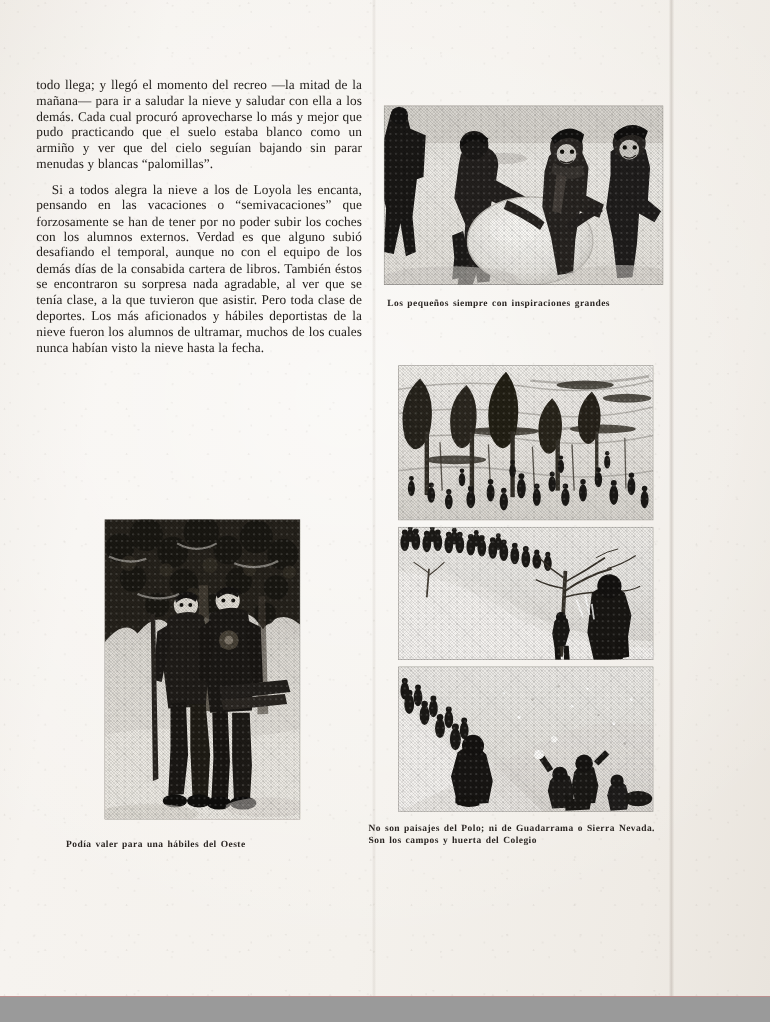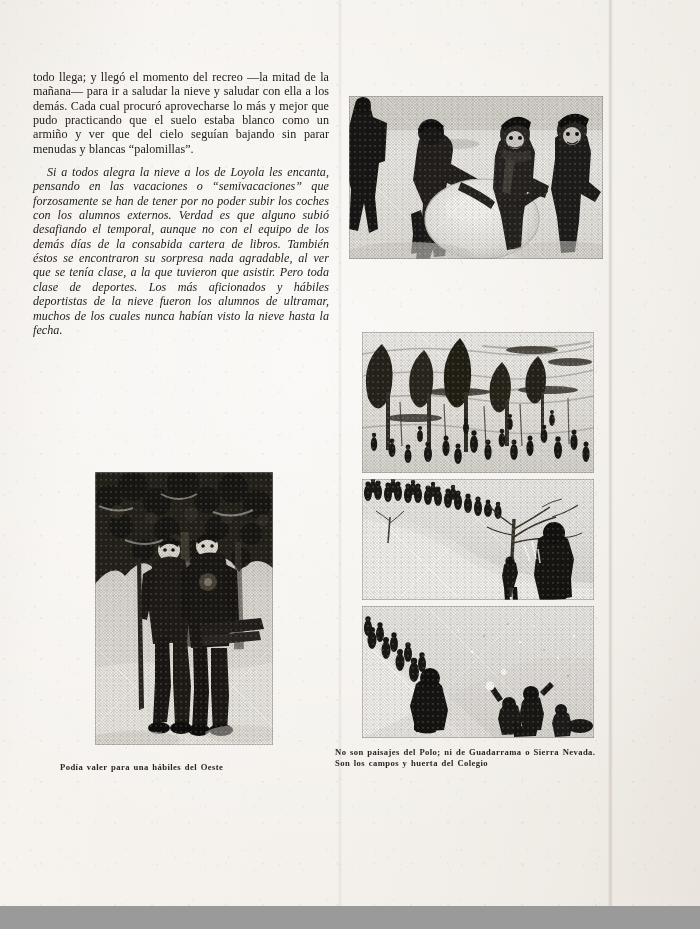--- a/index.html
+++ b/index.html
@@ -67,21 +67,21 @@
     margin: 0 0 9px 0;
     font-size: 12.1px;
     line-height: 14.35px;
     text-align: justify;
     color: #24201d;
     letter-spacing: .05px;
     word-spacing: .2px;
     text-indent: 0;
   }
   .para.indent { text-indent: 14px; }
-  .para:last-child { margin-bottom: 0; font-style: italic; }
+  .para:last-child { margin-bottom: 0; }
 
   
   .caption {
     position: absolute;
     font-family: "Liberation Serif", "DejaVu Serif", serif;
     font-weight: bold;
     font-size: 8.6px;
     line-height: 11.4px;
     color: #2a2522;
     text-align: left;
@@ -197,20 +197,21 @@
       <path d="M112 86 q22 10 34 20 l-4 7 q-14 -10 -33 -19 z" fill="#2a2724"></path>
       <path d="M196 88 q-20 10 -30 20 l4 7 q12 -10 29 -19 z" fill="#272422"></path>
 
       <ellipse cx="60" cy="158" rx="62" ry="12" fill="#cdcac4" opacity=".6"></ellipse>
       <ellipse cx="214" cy="156" rx="50" ry="11" fill="#cdcac4" opacity=".55"></ellipse>
       <rect x="0" y="0" width="254" height="163" fill="none" stroke="#8b8884" stroke-width="1"></rect>
     </svg>
     <div class="halftone"></div>
     <div class="grain"></div>
   </div>
+  <div class="caption" id="caption-top">Los pequeños siempre con inspiraciones grandes</div>
 
   <div class="photo" id="photo-left">
     <svg viewBox="0 0 178 273" preserveAspectRatio="none">
       <defs>
         <linearGradient id="snowbgB" x1="0" y1="0" x2="0" y2="1">
           <stop offset="0%" stop-color="#bfbcb6"></stop>
           <stop offset="45%" stop-color="#d8d5cf"></stop>
           <stop offset="100%" stop-color="#e4e1db"></stop>
         </linearGradient>
       </defs>

